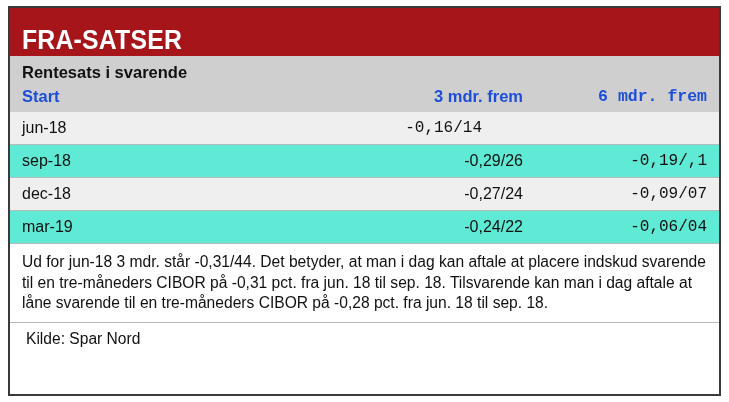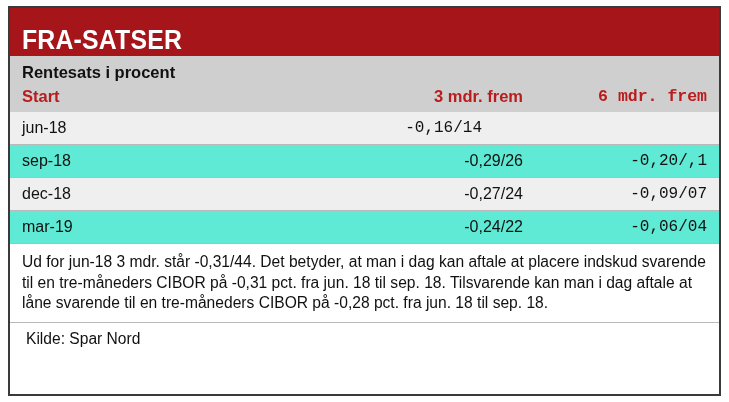--- a/index.html
+++ b/index.html
@@ -63,21 +63,21 @@
   }
   .col-head-row {
     display: flex;
     align-items: flex-end;
     padding: 0 12px 6px 12px;
     box-sizing: border-box;
   }
   .col-head {
     font-size: 16.5px;
     font-weight: bold;
-    color: #b91c1c;
+    color: #1d4ed8;
   }
   .c1 { flex: 0 0 300px; text-align: left; }
   .c2 { flex: 1 1 auto; text-align: right; padding-right: 24px; }
   .c3 { flex: 0 0 160px; text-align: right; font-family: Liberation Mono, monospace; }
 
   
   .rows {
     display: flex;
     flex-direction: column;
     border-radius: 27px;
@@ -123,37 +123,37 @@
 <body>
 
 <div class="frame">
   <div class="card">
 
     <div class="title-bar">
       <span class="title">FRA-SATSER</span>
     </div>
 
     <div class="sub-head">
-      <div class="sub-title">Rentesats i procent</div>
+      <div class="sub-title">Rentesats i svarende</div>
       <div class="col-head-row">
         <div class="col-head c1">Start</div>
         <div class="col-head c2">3 mdr. frem</div>
         <div class="col-head c3">6 mdr. frem</div>
       </div>
     </div>
 
     <div class="rows">
       <div class="row alt">
         <div class="cell c1">jun-18</div>
         <div class="cell c3">-0,16/14</div>
       </div>
       <div class="row plain">
         <div class="cell c1">sep-18</div>
         <div class="cell c2">-0,29/26</div>
-        <div class="cell c3">-0,20/,1</div>
+        <div class="cell c3">-0,19/,1</div>
       </div>
       <div class="row alt">
         <div class="cell c1">dec-18</div>
         <div class="cell c2">-0,27/24</div>
         <div class="cell c3">-0,09/07</div>
       </div>
       <div class="row plain">
         <div class="cell c1">mar-19</div>
         <div class="cell c2">-0,24/22</div>
         <div class="cell c3">-0,06/04</div>

